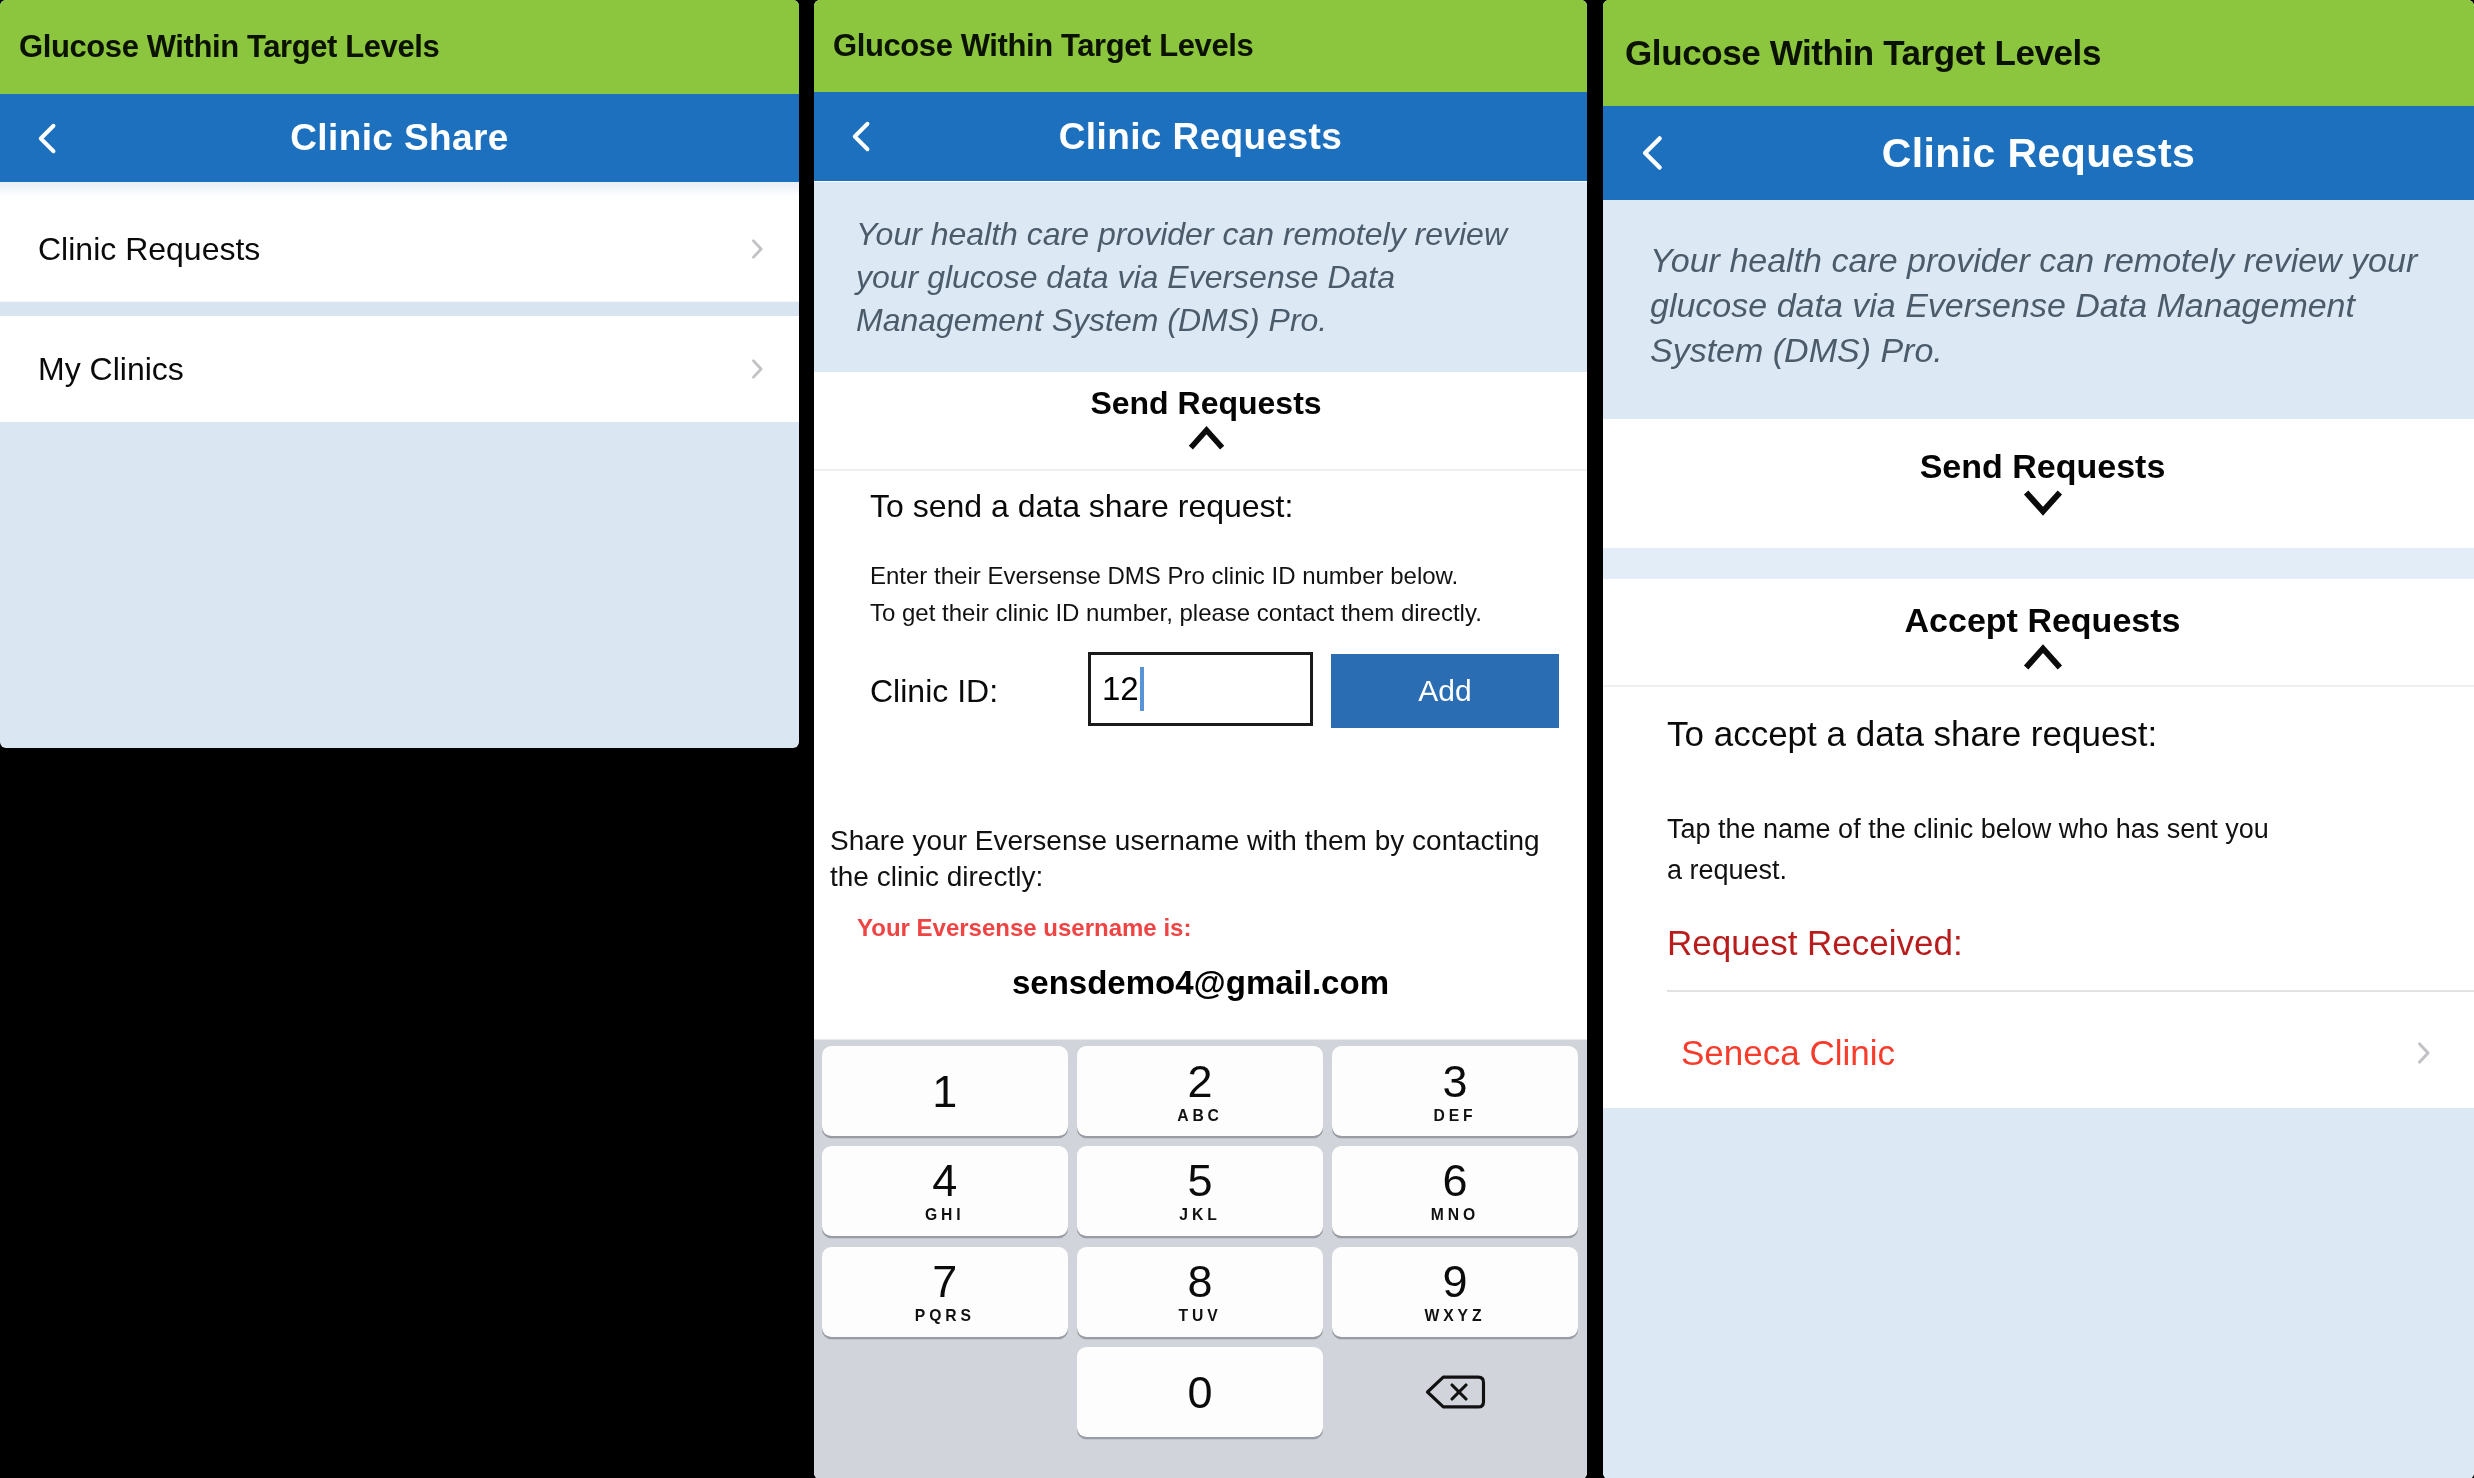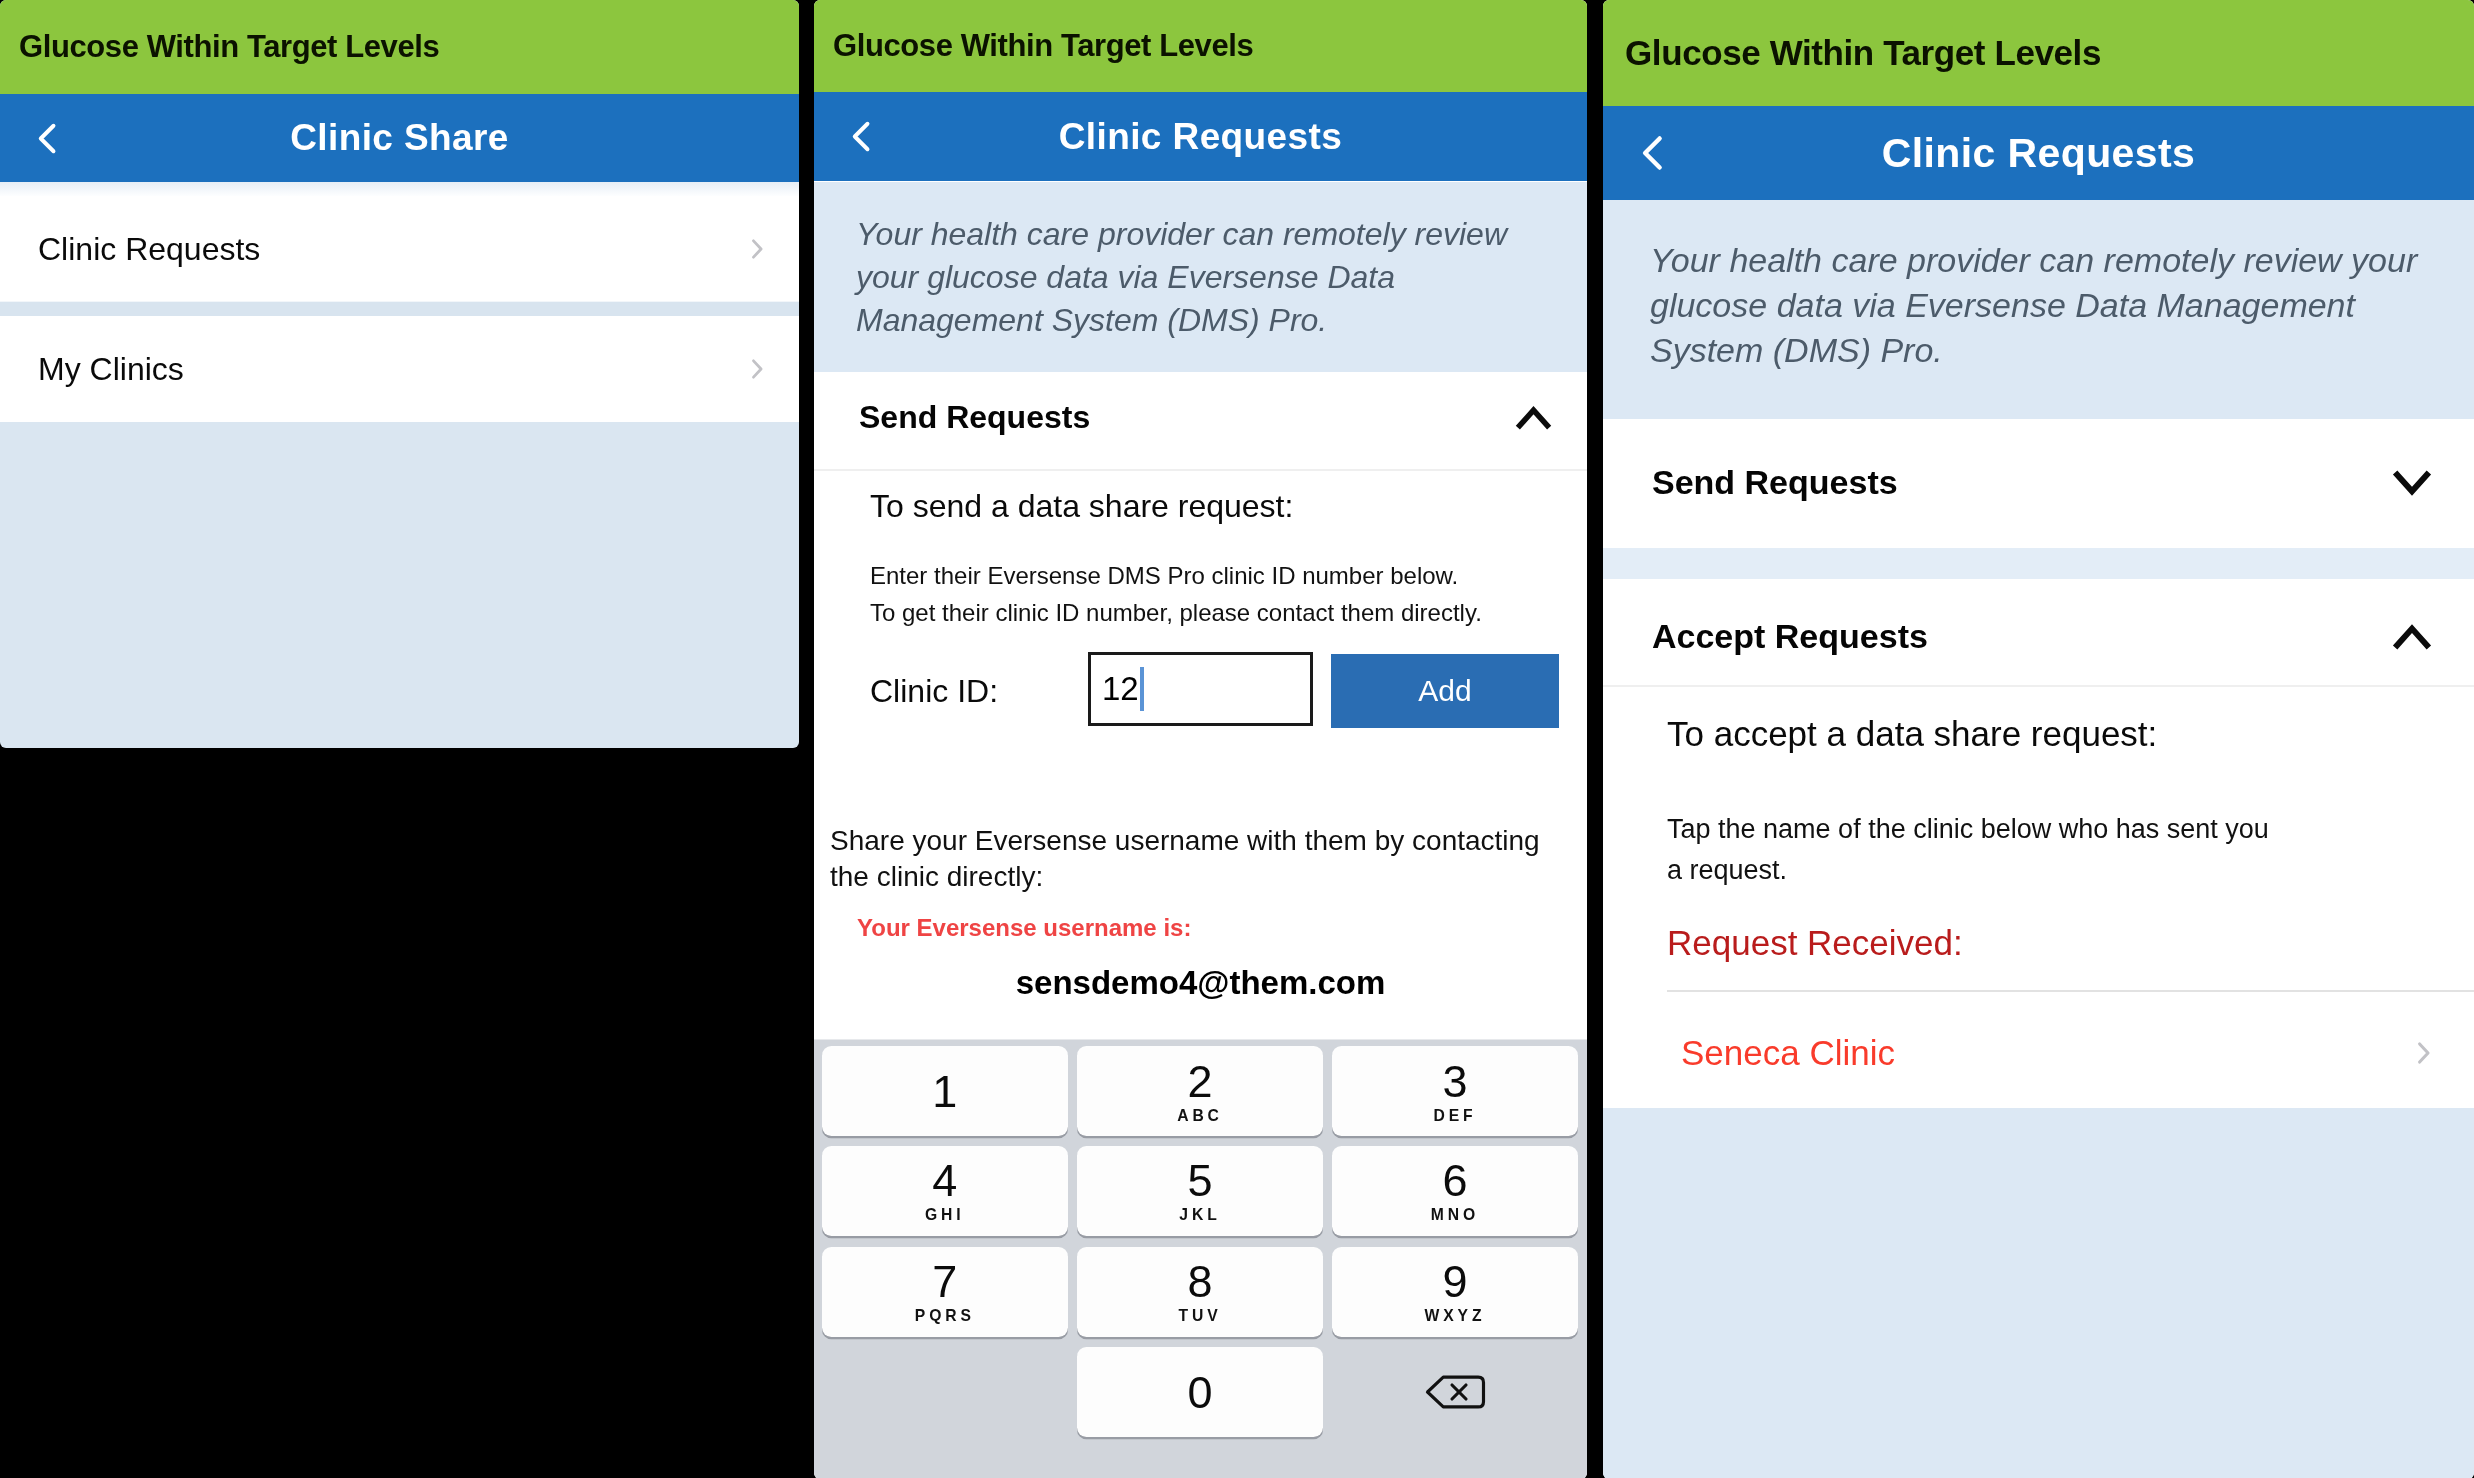--- a/index.html
+++ b/index.html
@@ -32,21 +32,21 @@
   .rowlabel{font-size:32px;color:#0A0A0A;}
 
   
   .p2 .statusbar{height:92px;}
   .p2 .stitle{font-size:31px;padding-left:19px;}
   .p2 .navbar{top:92px;height:89px;}
   .p2 .navtitle{font-size:37px;}
   .intro{position:absolute;left:0;right:0;background:#DCE8F4;color:#4C5B6A;font-style:italic;}
   .p2 .intro{top:182px;height:190px;padding:31px 38px 0 42px;font-size:32px;line-height:43px;box-sizing:border-box;}
   .p2 .whitearea{position:absolute;left:0;right:0;top:372px;height:667px;background:#fff;}
-  .sectionrow{display:flex;align-items:center;justify-content:space-between;}
+  .sectionrow{display:flex;align-items:center;justify-content:space-between;flex-direction:column;}
   .p2 .sendrow{position:absolute;left:45px;right:34px;top:12.5px;height:66px;}
   .sectiontitle{font-weight:bold;font-size:32px;color:#050505;}
   .thindivider{position:absolute;left:0;right:0;height:2.3px;background:#EFEFEF;}
   .p2 .div1{top:97px;}
   .p2 .sheading{position:absolute;left:56px;top:116px;font-size:32px;color:#0A0A0A;}
   .p2 .instr{position:absolute;left:56px;font-size:24px;color:#111;}
   .p2 .i1{top:190px;}
   .p2 .i2{top:227px;}
   .p2 .cliniclabel{position:absolute;left:56px;top:301px;font-size:32px;color:#0A0A0A;}
   .idbox{position:absolute;left:274px;top:280px;width:225px;height:74px;background:#fff;border:3.1px solid #1A1A1A;box-sizing:border-box;display:flex;align-items:center;padding-left:11px;}
@@ -164,21 +164,21 @@
       <span class="idval">12</span>
         <span class="caret"></span>
     </div>
     <div class="addbtn" style="background: rgb(42, 109, 179);">
       <span>Add</span>
     </div>
 
     <div class="share s1">Share your Eversense username with them by contacting</div>
     <div class="share s2">the clinic directly:</div>
     <div class="userlabel">Your Eversense username is:</div>
-    <div class="username">sensdemo4@them.com</div>
+    <div class="username">sensdemo4@gmail.com</div>
   </div>
 
   <div class="keypad" style="background: rgb(209, 213, 219);">
     <div class="key nokey" style="left:7.8px;top:6.3px;">
         <span class="digit">1</span>
         <span class="letters"></span>
       </div>
     <div class="key" style="left:263px;top:6.3px;">
         <span class="digit">2</span>
         <span class="letters">ABC</span>

